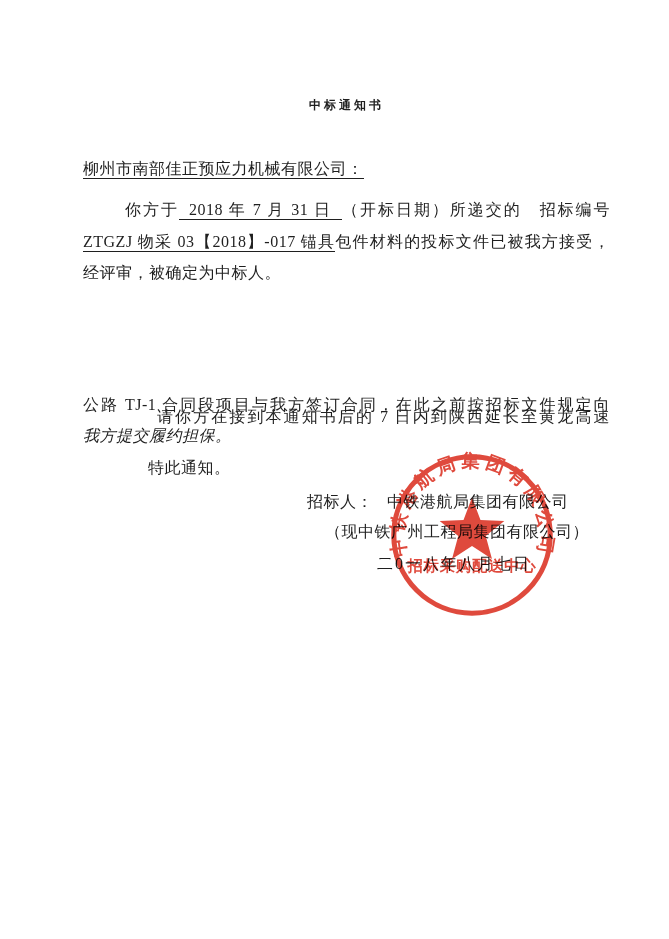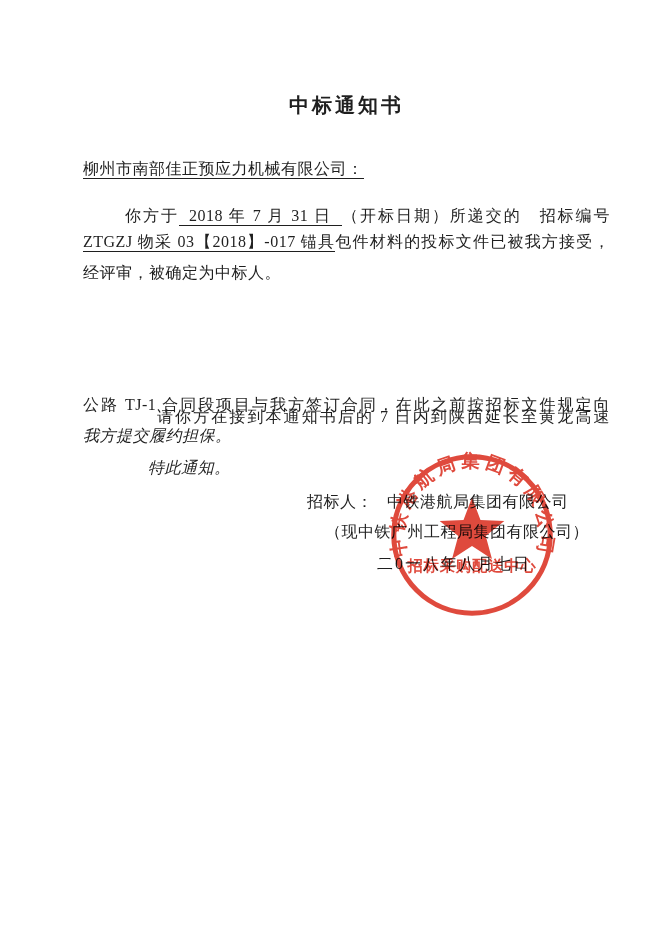--- a/index.html
+++ b/index.html
@@ -21,37 +21,37 @@
   .jl{ 
     white-space:normal;
     text-align:justify;
     text-align-last:justify;
   }
   .ind2{text-indent:42px;}
   .ind4{text-indent:74px;}
   .title{
     top:94px;
     text-align:center;
-    font-size:20px;
+    font-size:12px;
     font-weight:bold;
     letter-spacing:3px;
     white-space:normal;
   }
   .u{border-bottom:1px solid #1f1f1f;padding-bottom:1px;margin-top:48px;}
   .u-date{padding:0 10px 1px 10px;}
   .u-amount{padding:0 6px 1px 6px;}
   .t-recipient{top:158px;}
-  .t-n1{top:205px;}
+  .t-n1{top:199px;}
   .t-n2{top:231px;}
   .t-n3{top:262px;}
   .t-price{top:294px;}
   .t-c1{top:362px;margin-top:44px;}
   .t-c2{top:394px;}
   .t-c3{top:425px;font-style:italic;}
-  .t-closing{top:457px;text-indent:65px;font-style:italic;}
+  .t-closing{top:457px;text-indent:65px;}
   .t-s1{top:491px;left:307px;width:320px;}
   .t-s2{top:521px;left:325px;width:320px;}
   .t-s3{top:553px;left:377px;width:260px;letter-spacing:2px;}
   .name-gap{margin-left:14px;}
   .seal{
     position:absolute;
     left:387px;top:450px;
     width:170px;height:170px;
     mix-blend-mode:multiply;
     opacity:0.92;

